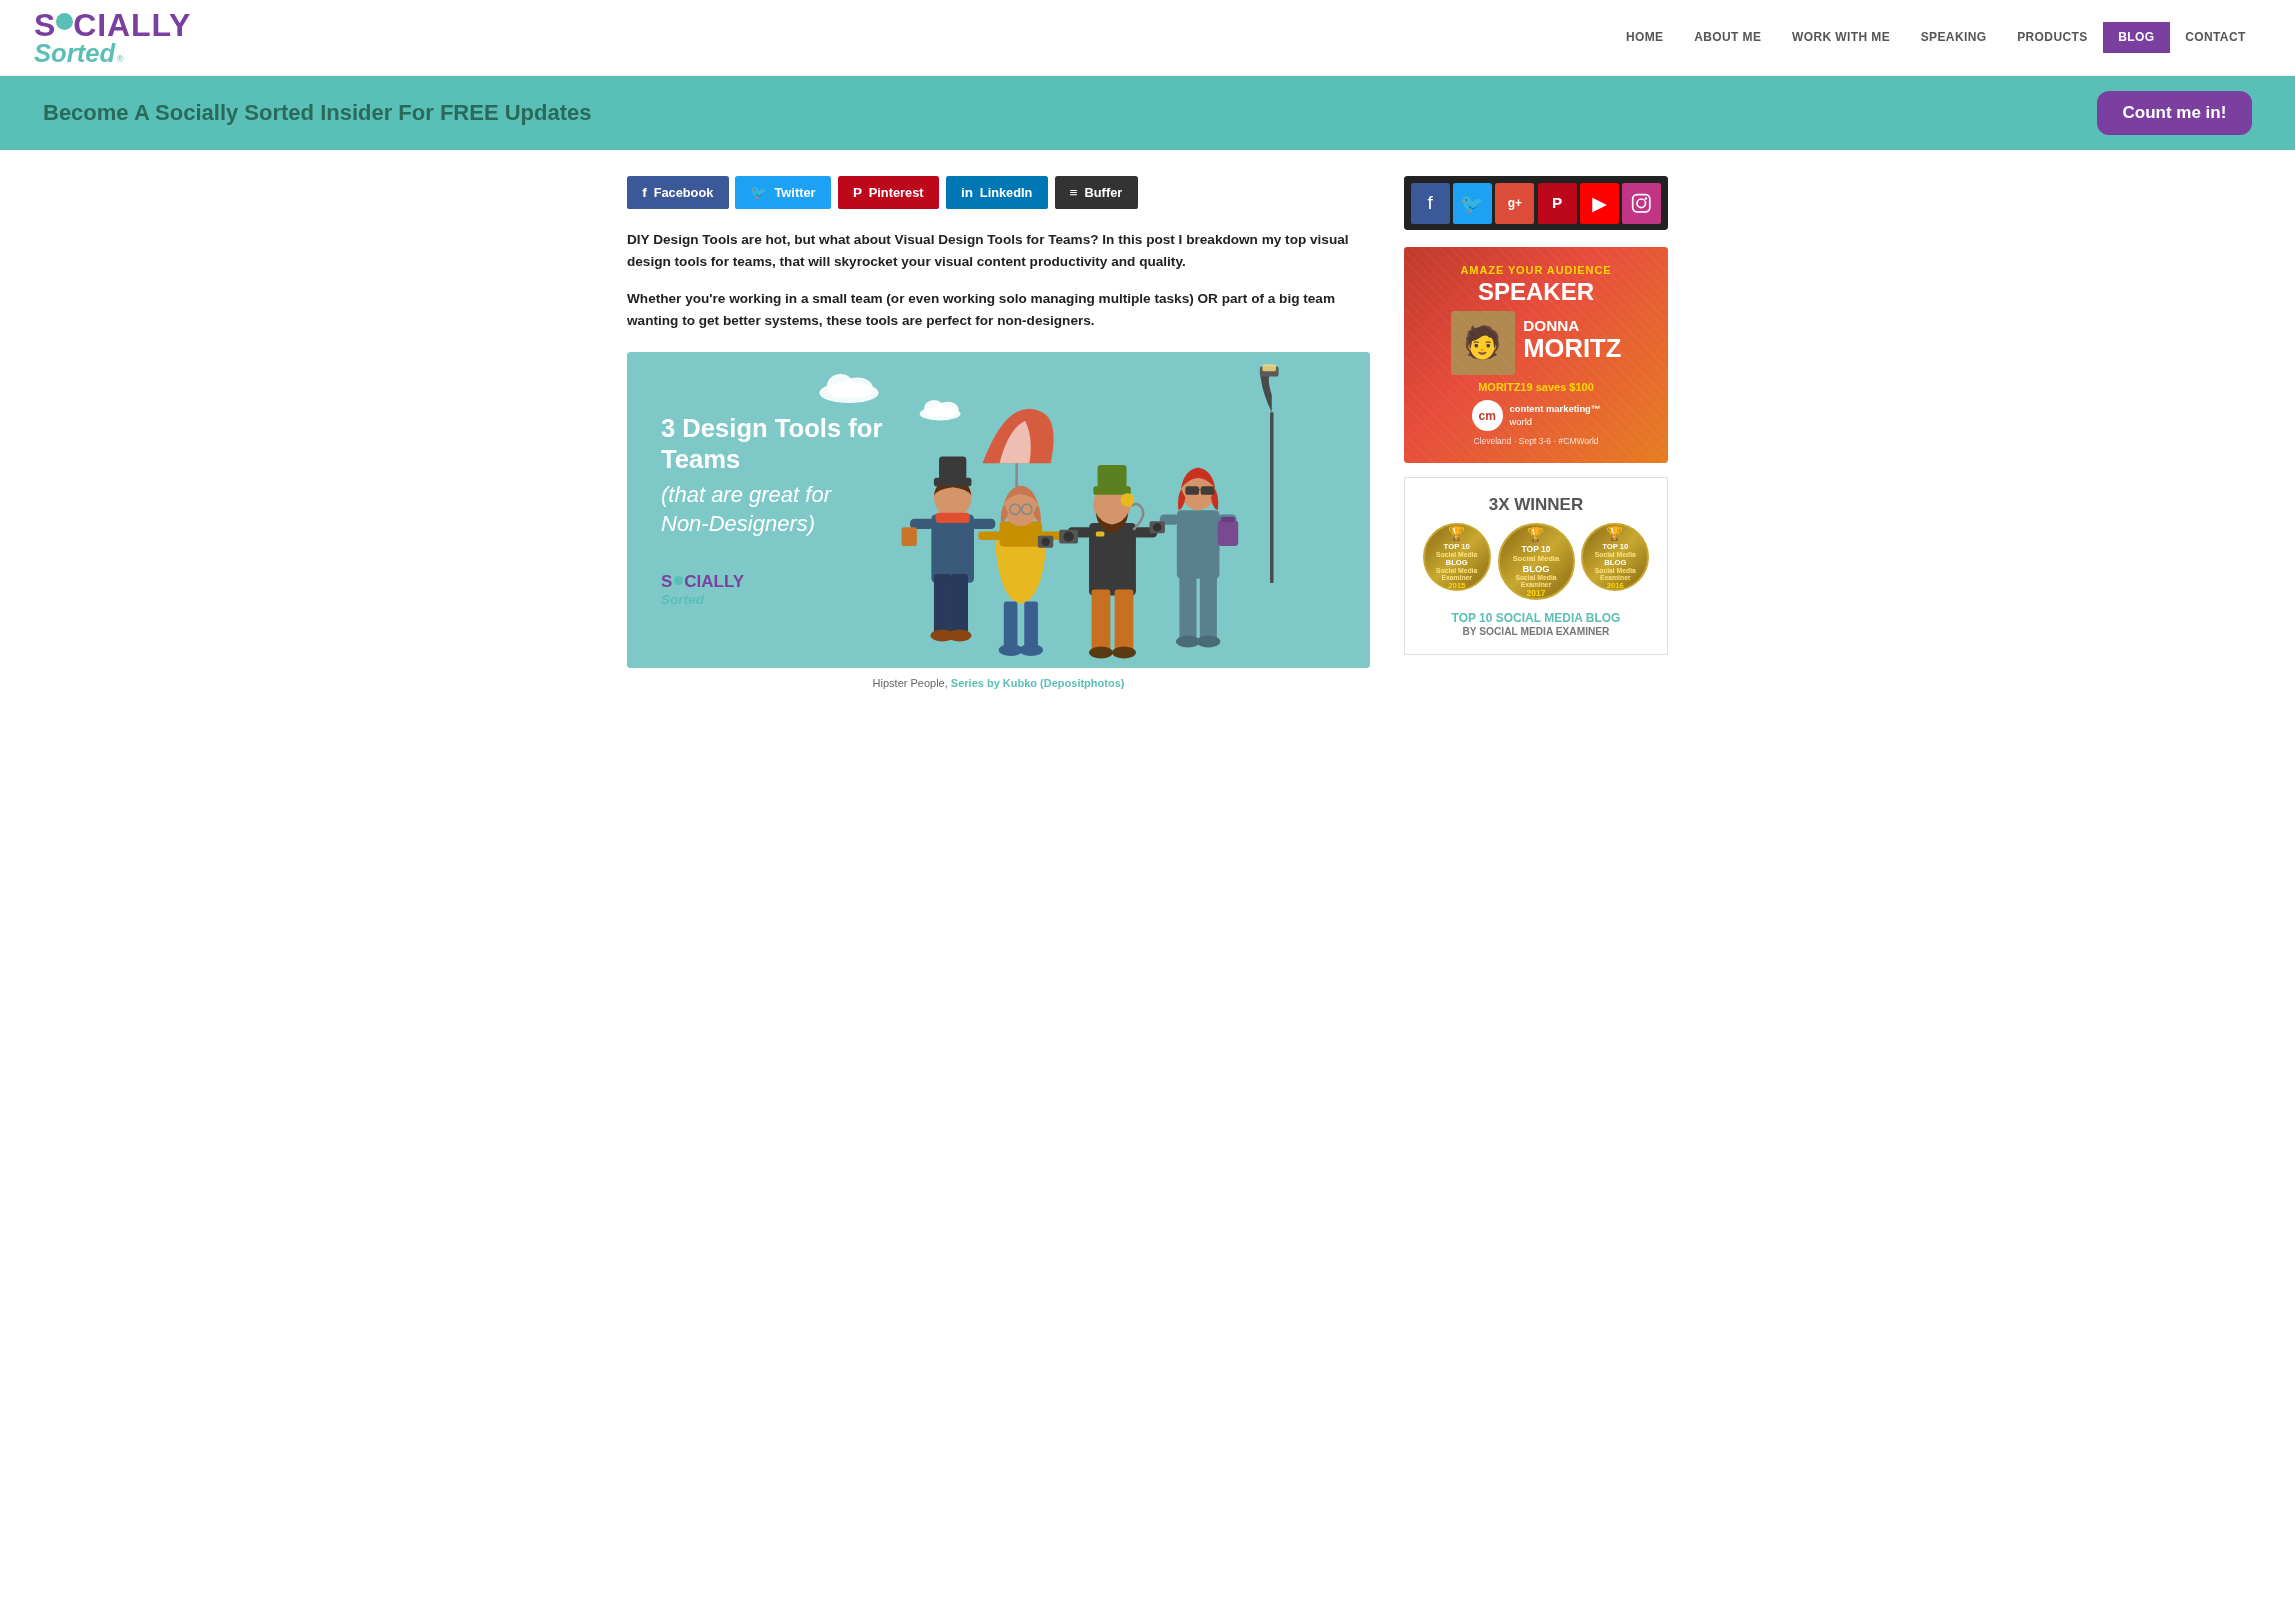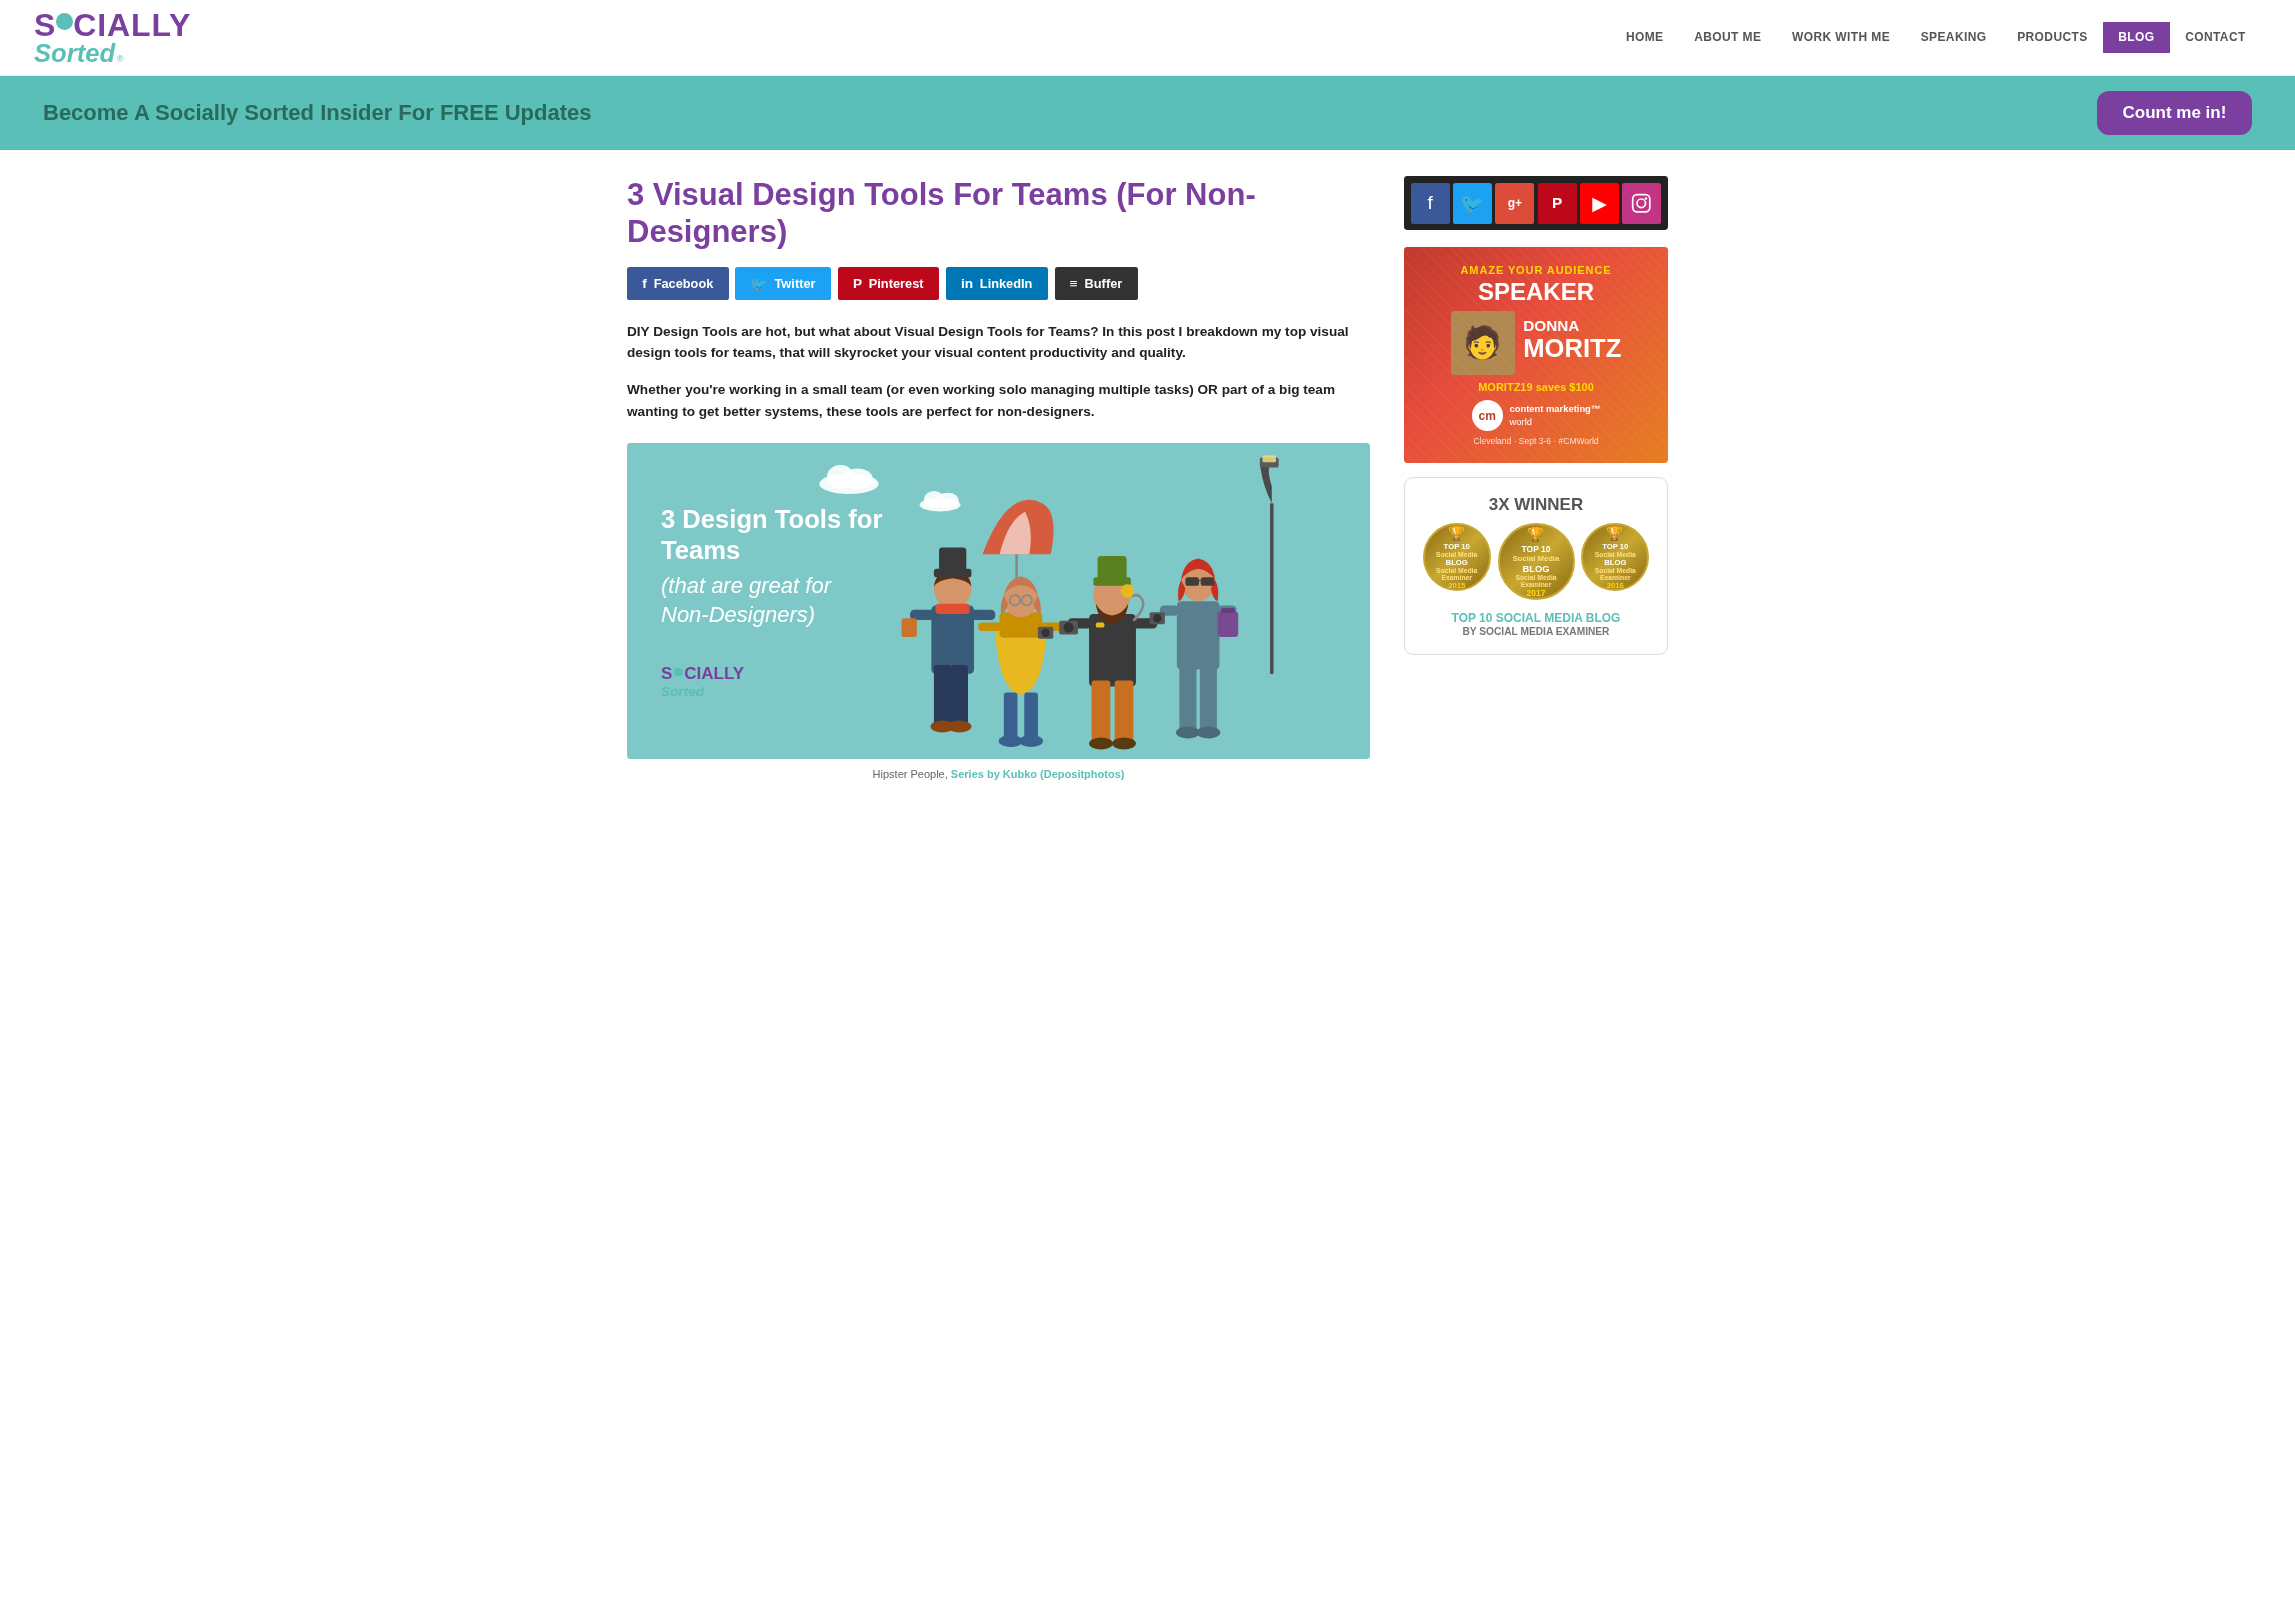--- a/index.html
+++ b/index.html
@@ -291,21 +291,21 @@
     }
     .ad-location {
       font-size: 8.5px;
       color: rgba(255,255,255,0.8);
       margin-top: 5.1px;
     }
 
     
     .ad-banner-2 {
       border: 1.7px solid #ddd;
-      border-radius: 9px;
+      border-radius: 1px;
       padding: 17px 13.6px;
       text-align: center;
       background: #fff;
     }
     .ad-banner-2-winner {
       font-size: 17px;
       font-weight: 900;
       color: #555;
       margin-bottom: 8.5px;
     }
@@ -391,21 +391,20 @@
 
 <div class="banner">
   <span class="banner-text">Become A Socially Sorted Insider For FREE Updates</span>
   <button class="banner-btn">Count me in!</button>
 </div>
 
 <div class="main-layout">
 
   <main class="content">
 
-    <h1 class="post-title">3 Visual Design Tools For Teams (For Non-Designers)</h1>
 
     <div class="share-buttons">
       <button class="share-btn facebook">
         <span class="btn-icon">f</span>
         <span>Facebook</span>
       </button>
       <button class="share-btn twitter">
         <span class="btn-icon">🐦</span>
         <span>Twitter</span>
       </button>

